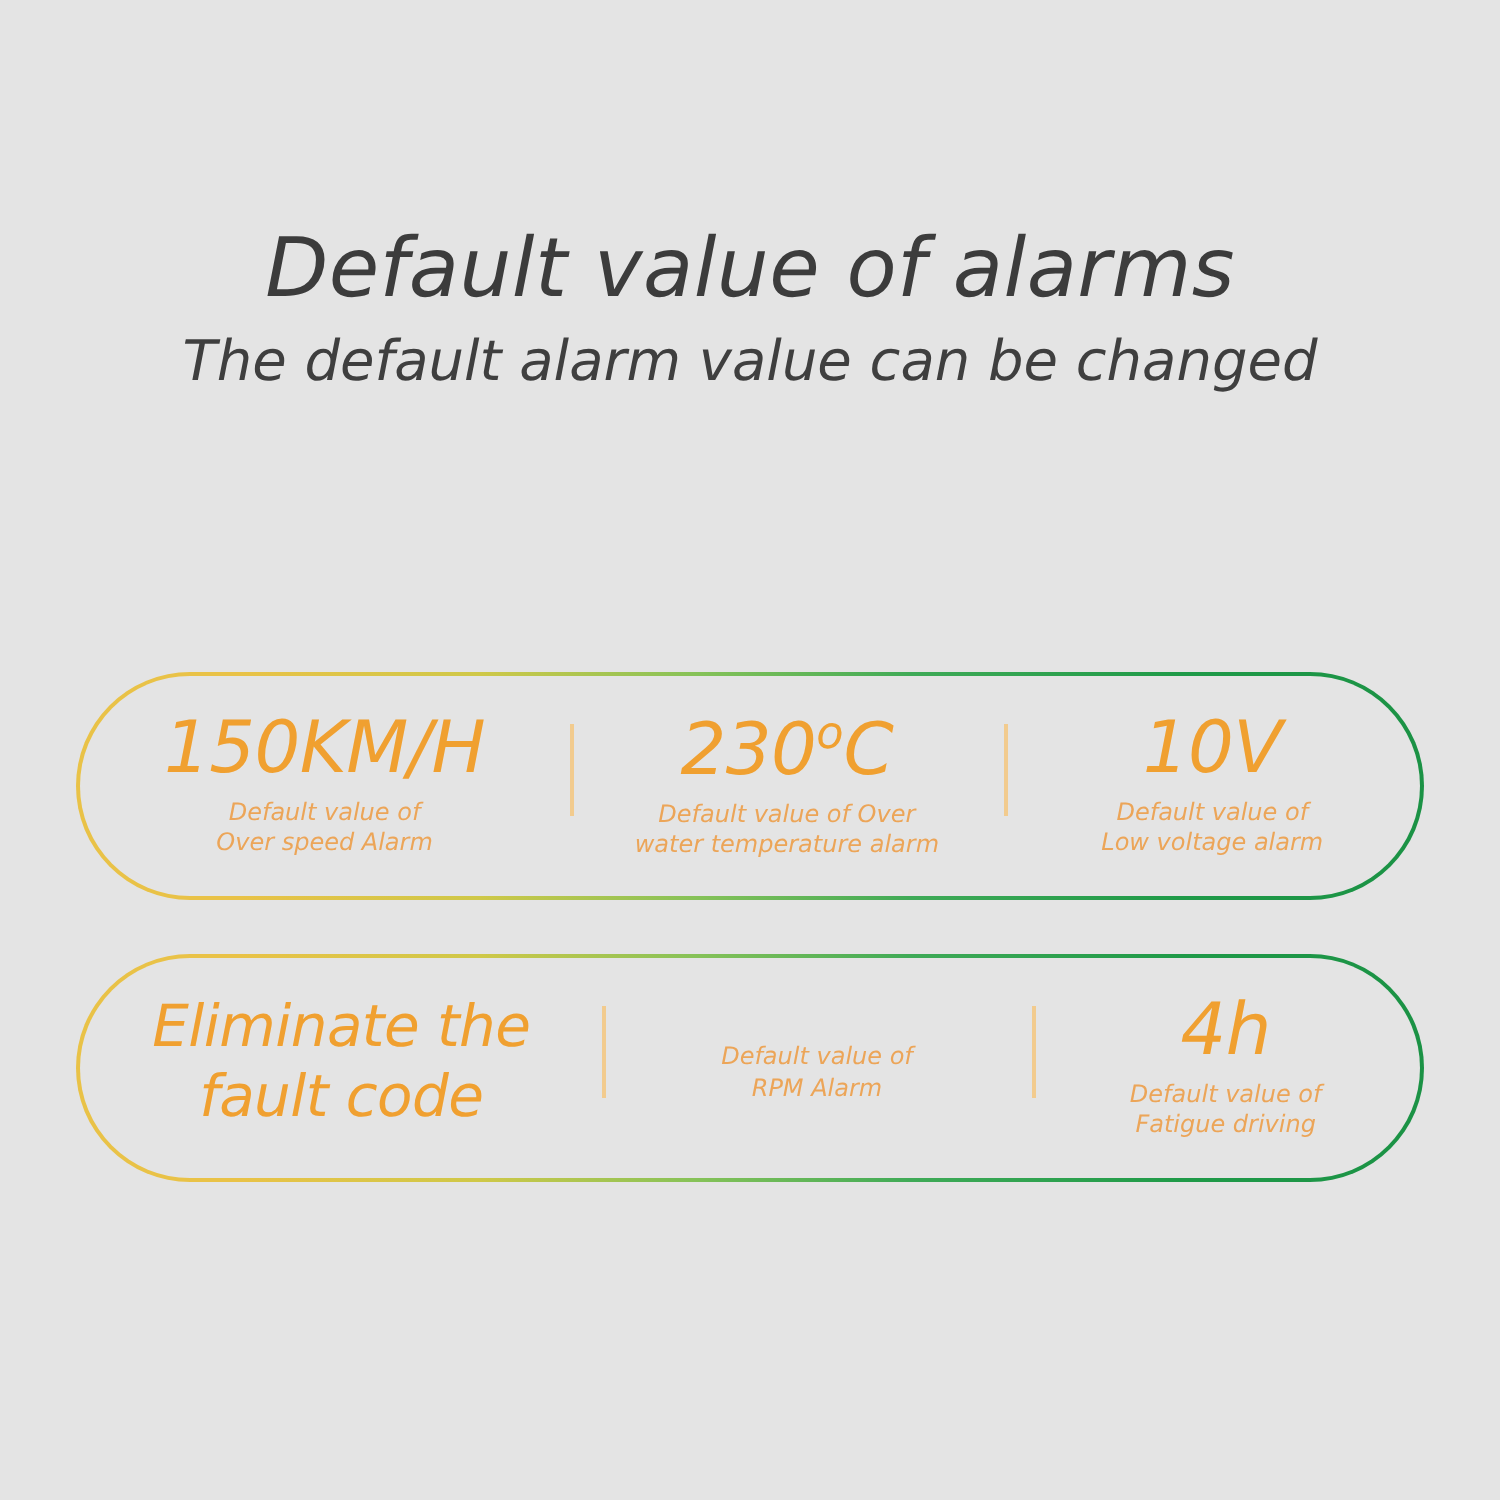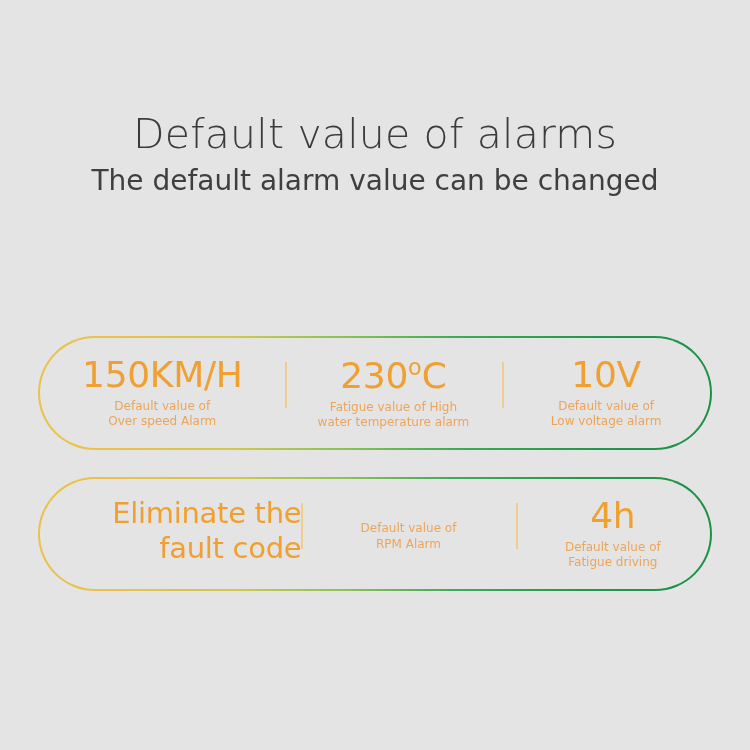--- a/index.html
+++ b/index.html
@@ -14,20 +14,21 @@
     font-family: "Liberation Sans", sans-serif;
     overflow: hidden;
     position: relative;
   }
 
   .page {
     position: relative;
     width: 750px;
     height: 750px;
     box-sizing: border-box;
+    font-style: italic;
   }
 
   
   .header {
     position: absolute;
     top: 112px;
     left: 0;
     width: 750px;
     text-align: center;
   }
@@ -133,21 +134,21 @@
   
   #card-alarms .cell:nth-child(1) { width: 36.5%; }
   #card-alarms .cell:nth-child(2) { width: 32.5%; }
   #card-alarms .cell:nth-child(3) { width: 31%; }
 
   
   #card-maintenance .cell:nth-child(1) { width: 39%; }
   #card-maintenance .cell:nth-child(2) { width: 32%; }
   #card-maintenance .cell:nth-child(3) { width: 29%; }
 
-  #card-maintenance .cell:nth-child(1) .cell-value { padding-bottom: 2px; text-align: right; }
+  #card-maintenance .cell:nth-child(1) .cell-value { padding-bottom: 2px; }
 </style>
 </head>
 <body>
 
 <div class="page">
 
   <div class="header">
     <div class="page-title">Default value of alarms</div>
     <div class="page-subtitle">The default alarm value can be changed</div>
   </div>
@@ -160,21 +161,21 @@
           <span>150KM/H</span>
         </div>
         <div class="cell-label">Default value of
 Over speed Alarm</div>
       </div>
 
       <div class="cell">
         <div class="cell-value">
           <span>230</span><span class="deg">o</span><span>C</span>
         </div>
-        <div class="cell-label">Fatigue value of High
+        <div class="cell-label">Default value of Over
 water temperature alarm</div>
       </div>
 
       <div class="cell">
         <div class="cell-value">
           <span>10V</span>
         </div>
         <div class="cell-label">Default value of
 Low voltage alarm</div>
       </div>

